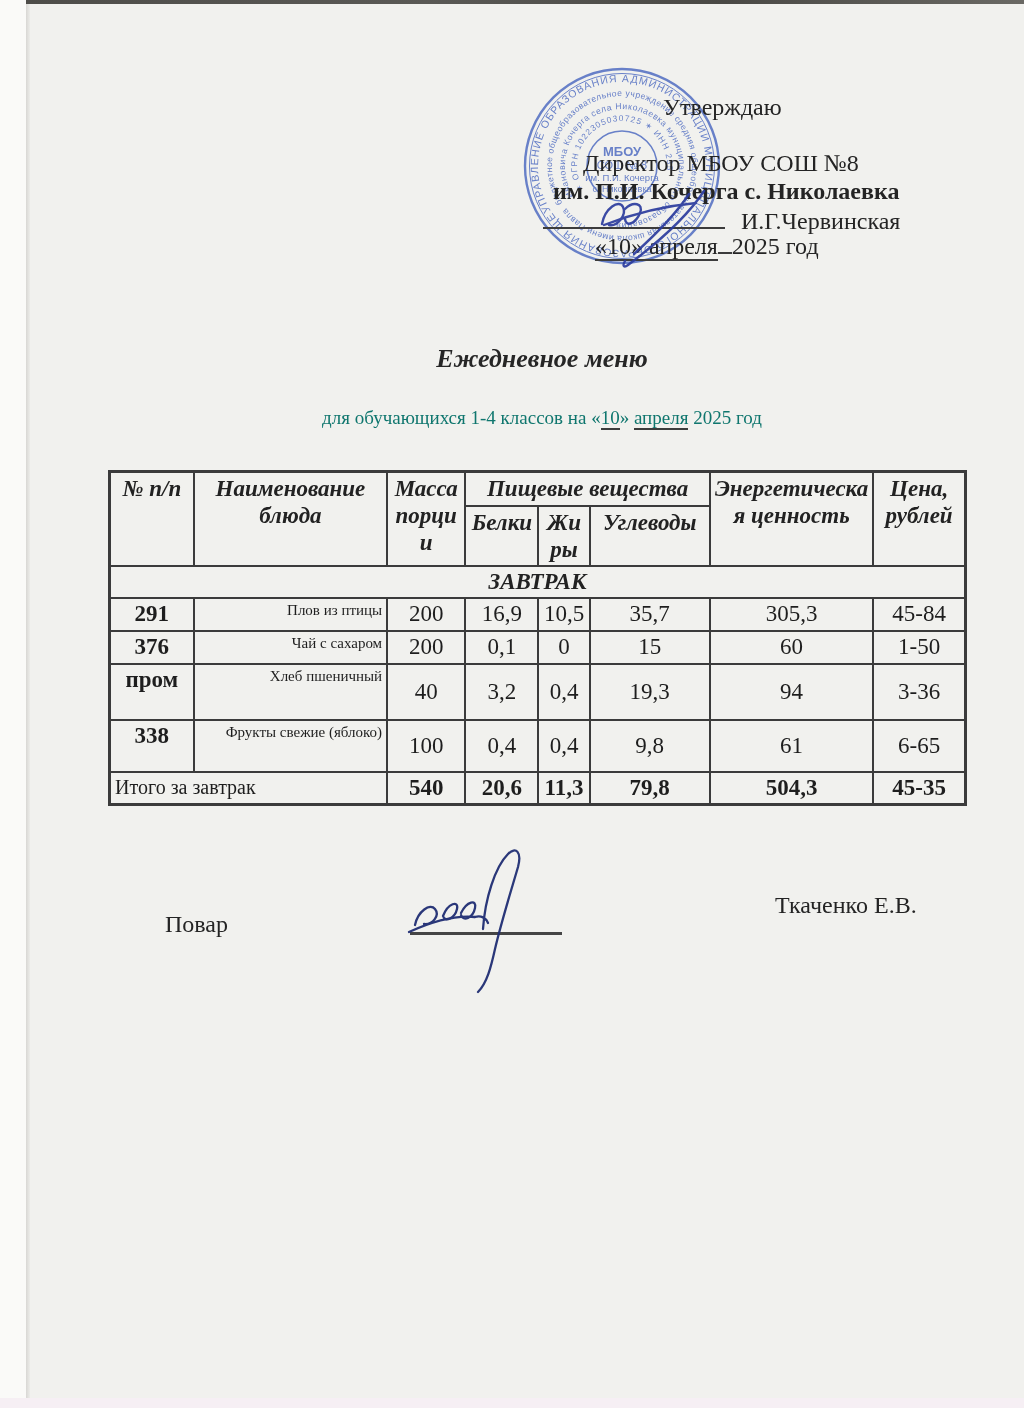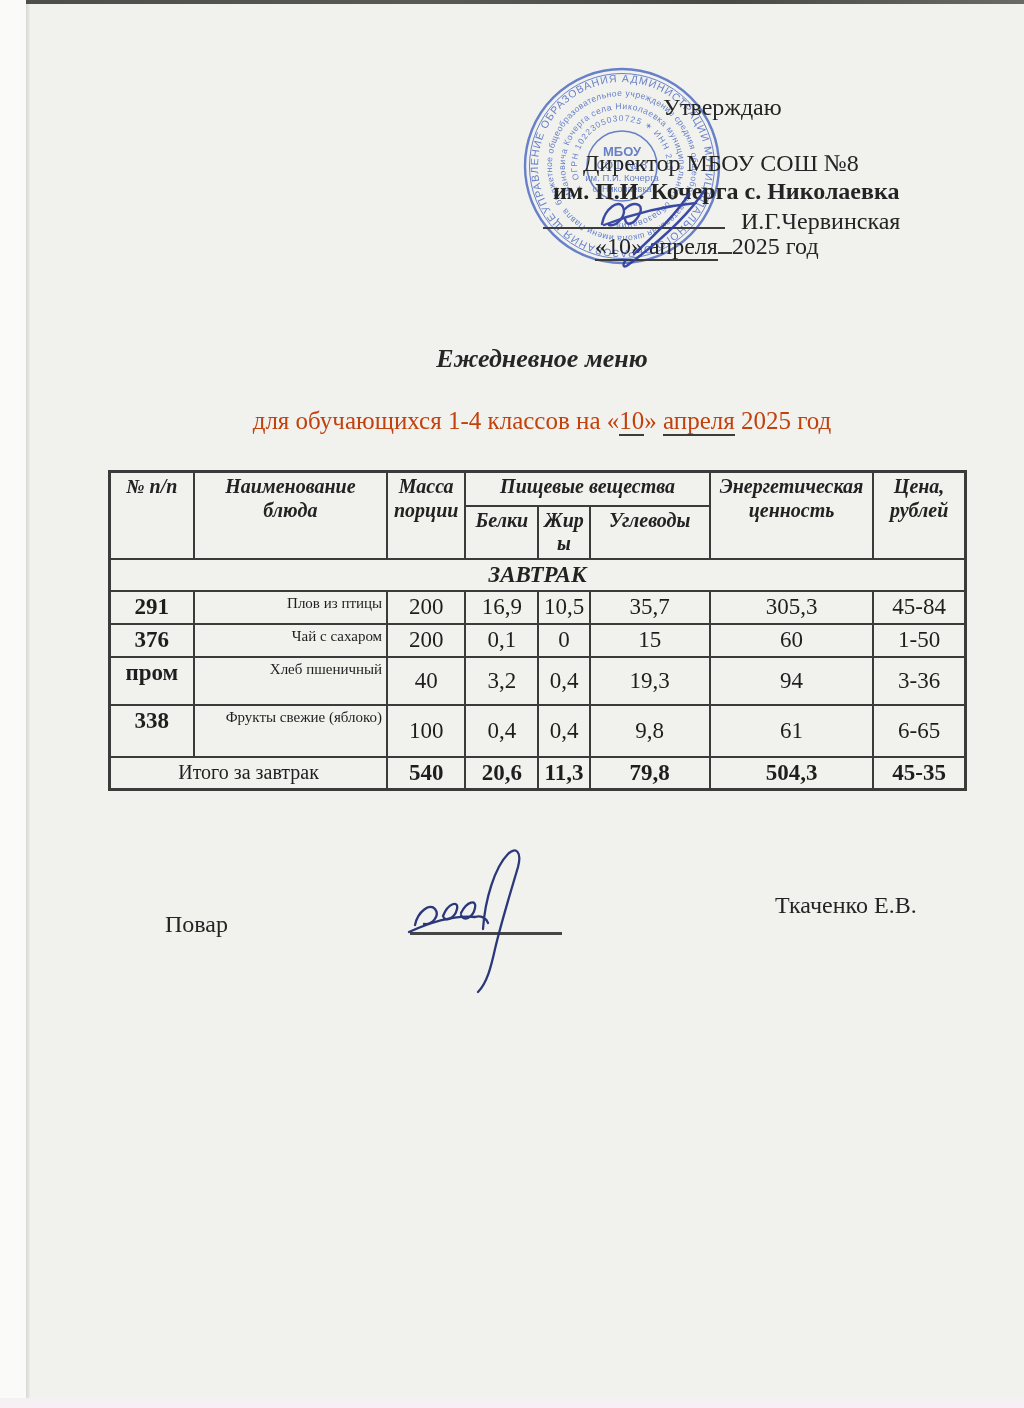--- a/index.html
+++ b/index.html
@@ -25,48 +25,48 @@
   .stamp{left:520px;top:64px;width:204px;height:204px;opacity:.82;}
   .stamp svg{display:block;}
 
   
   .ink path{fill:none;stroke-linecap:round;stroke-linejoin:round;}
 
   
   .title-wrap{left:30px;top:344px;width:1024px;text-align:center;}
   .doc-title{font-size:26px;font-weight:bold;font-style:italic;color:#262626;}
   .subtitle-wrap{left:30px;top:407px;width:1024px;text-align:center;}
-  .doc-subtitle{font-size:25px;color:#c2410c;}
+  .doc-subtitle{font-size:19px;color:#0f766e;}
 
   
   table.menu{
     position:absolute;left:108px;top:470px;width:859px;
     border-collapse:collapse;table-layout:fixed;
     background:transparent;
   }
   table.menu th,table.menu td{
     border:2px solid #3b3b3b;
     padding:2px 4px;
     overflow:hidden;
   }
   table.menu{border:3px solid #3b3b3b;}
   th.hdr{
-    font-weight:bold;font-style:italic;font-size:20px;line-height:1.18;
+    font-weight:bold;font-style:italic;font-size:23px;line-height:1.18;
     text-align:center;vertical-align:top;word-break:break-all;color:#222;font-family:Liberation Serif, serif;
   }
   th.hdr.nb{word-break:normal;}
   td.sec{
     font-weight:bold;font-style:italic;font-size:23px;text-align:center;
     padding:2px 0 3px 0;color:#222;
   }
   td.cnum{font-weight:bold;font-size:23px;text-align:center;vertical-align:top;padding-top:4px;}
   td.cdish{font-size:15px;text-align:right;vertical-align:top;padding:4px 26px 4px 8px;line-height:1.25;}
   td.cval{font-size:23px;text-align:center;vertical-align:middle;margin-top:12px;}
   tr.totals td{border-top:2px solid #3b3b3b;}
-  td.ctot-label{font-size:20px;text-align:center;vertical-align:middle;padding:4px 2px;}
+  td.ctot-label{font-size:20px;text-align:left;vertical-align:middle;padding:4px 2px;}
   td.ctot-val{font-size:23px;font-weight:bold;text-align:center;vertical-align:middle;}
 
   
   .footer-text{font-size:24px;color:#242424;white-space:nowrap;}
   .cook-underline{left:410px;top:932px;width:152px;height:3px;background:#454545;}
 </style>
 </head>
 <body>
 
 <div class="scan-left-strip"></div>
@@ -181,21 +181,21 @@
   <tr style="height:33px">
     <td class="cnum">376</td>
     <td class="cdish">Чай с сахаром</td>
     <td class="cval">200</td>
     <td class="cval">0,1</td>
     <td class="cval">0</td>
     <td class="cval">15</td>
     <td class="cval">60</td>
     <td class="cval">1-50</td>
   </tr>
-  <tr style="height:48px">
+  <tr style="height:56px">
     <td class="cnum">пром</td>
     <td class="cdish">Хлеб пшеничный</td>
     <td class="cval">40</td>
     <td class="cval">3,2</td>
     <td class="cval">0,4</td>
     <td class="cval">19,3</td>
     <td class="cval">94</td>
     <td class="cval">3-36</td>
   </tr>
   <tr style="height:52px">

